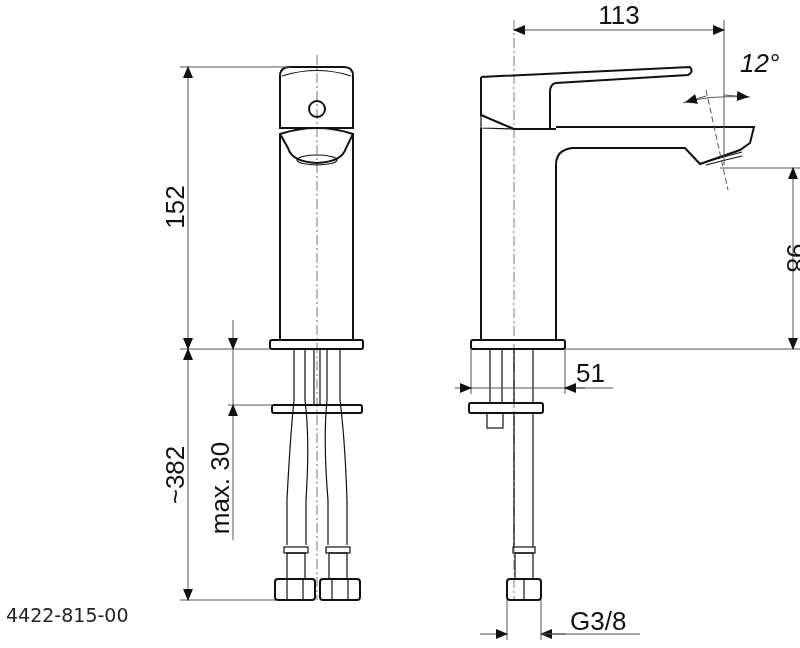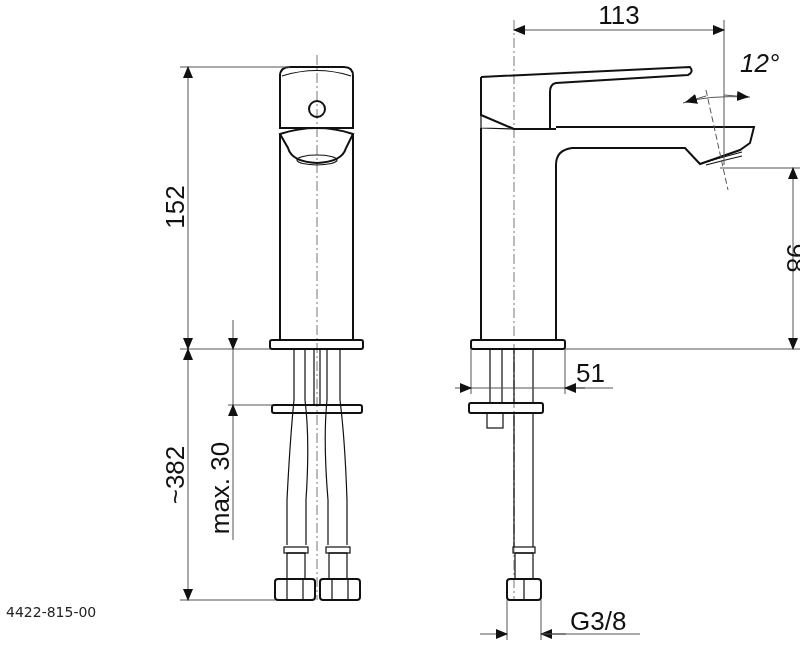--- a/index.html
+++ b/index.html
@@ -3,21 +3,21 @@
 <meta charset="utf-8">
 <style>
   html,body{margin:0;padding:0;background:#fff;}
   body{width:800px;height:648px;position:relative;overflow:hidden;font-family:"Liberation Sans",sans-serif;}
   svg{position:absolute;left:0;top:0;}
   .o{fill:none;stroke:#111;stroke-width:2;}
   .t{fill:none;stroke:#111;stroke-width:1.2;}
   .d{fill:none;stroke:#555;stroke-width:1;}
   .c{fill:none;stroke:#777;stroke-width:1;stroke-dasharray:10 3 2 3;}
   .dim{font-family:"Liberation Sans",sans-serif;font-size:26px;fill:#111;}
-  .code{position:absolute;left:6px;top:604px;font-size:14px;color:#222;font-family:"DejaVu Sans",sans-serif;}
+  .code{position:absolute;left:6px;top:604px;font-size:19px;color:#222;font-family:"DejaVu Sans",sans-serif;}
 </style>
 </head>
 <body>
 
 <svg width="800" height="648" viewBox="0 0 800 648">
   <defs>
     <marker id="ar" markerWidth="12" markerHeight="12" refX="11" refY="5" orient="auto-start-reverse" markerUnits="userSpaceOnUse">
       <path d="M0,0 L12,5 L0,10 z" fill="#111"></path>
     </marker>
   </defs>

